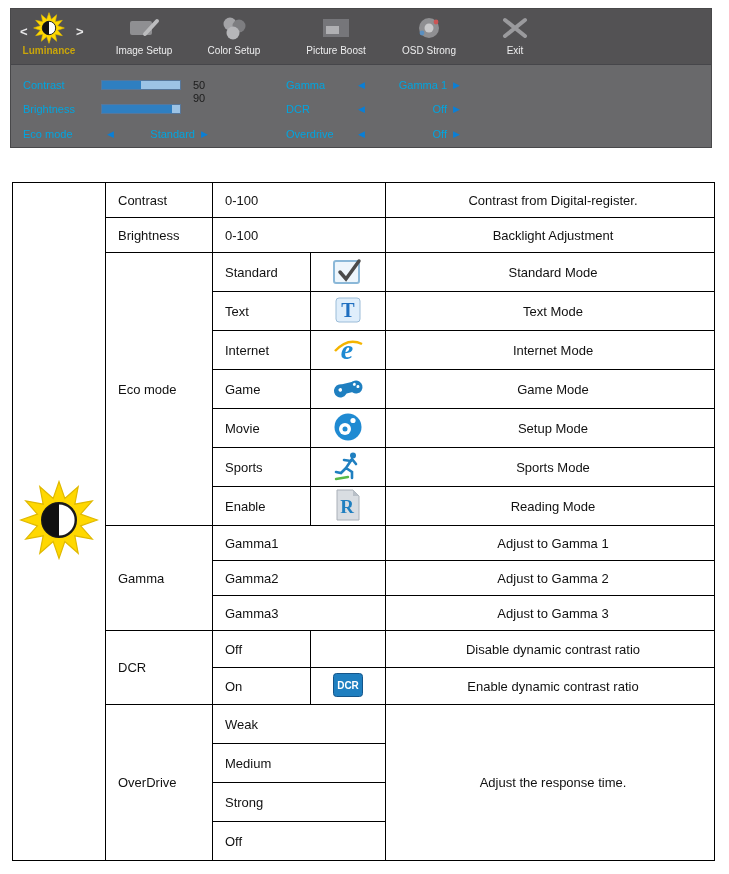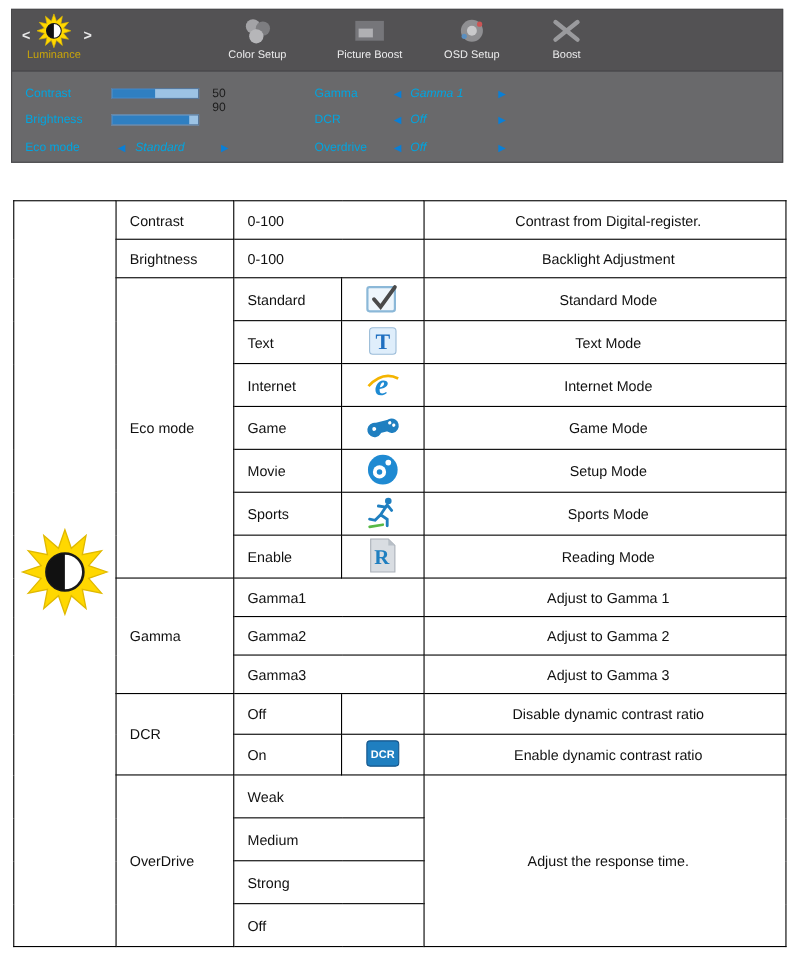--- a/index.html
+++ b/index.html
@@ -6,25 +6,25 @@
   body { font-family:"Liberation Sans", sans-serif; background:#ffffff; }
   .page { position:relative; width:729px; height:874px; background:#fff; overflow:hidden; }
 
   
   .osd { position:absolute; left:10px; top:8px; width:702px; height:140px; background:#69696b; border:1px solid #48484a; }
   .osd-top { position:relative; height:56px; background:#535254; border-bottom:1px solid #46464a; }
   .nav-arrow { position:absolute; top:15px; color:#e9e9ea; font-size:13px; font-weight:bold; cursor:default; }
   .mi { position:absolute; top:3px; transform:translateX(-50%); display:flex; flex-direction:column; align-items:center; width:86px; }
   .mi .ico { height:32px; display:flex; align-items:center; justify-content:center; }
   .mi-label { font-size:10px; color:#ededee; margin-top:1px; white-space:nowrap; }
-  .mi-label.lum { color:#c9a50a; }
+  .mi-label.lum { color:#c9a50a;font-weight:bold; }
 
   .osd-body { position:relative; height:83px; }
   .ctl-label { position:absolute; color:#00a5e0; font-size:11px; }
-  .ctl-cyan { position:absolute; color:#00a5e0; font-size:11px; text-align:left;font-style:italic; }
+  .ctl-cyan { position:absolute; color:#00a5e0; font-size:11px; text-align:right; }
   .ctl-value { position:absolute; color:#1c1c1c; font-size:11px; }
   .slider { position:absolute; width:80px; height:10px; background:#9cc3e5; border:1px solid #57779a; }
   .slider-fill { height:100%; background:#2f7fc1; }
   .stp-arrow { position:absolute; color:#0a7fd6; font-size:9px; line-height:11px; }
 
   
   .spec { position:absolute; left:12px; top:182px; width:702px; border-collapse:collapse; table-layout:fixed; font-size:13px; color:#111; }
   .spec td { border:1px solid #000; vertical-align:middle; padding:0 4px 0 12px; overflow:hidden; }
   .spec td.icon-cell { padding:0; text-align:center; }
   .spec td.icon { padding:0; text-align:center; }
@@ -46,20 +46,29 @@
             <polygon fill="#ffd800" stroke="#e0b900" stroke-width="2" points="98,50 77,57.3 91.6,74 69.8,69.8 74,91.6 57.3,77 50,98 42.7,77 26,91.6 30.2,69.8 8.4,74 23,57.3 2,50 23,42.7 8.4,26 30.2,30.2 26,8.4 42.7,23 50,2 57.3,23 74,8.4 69.8,30.2 91.6,26 77,42.7"></polygon>
             <circle cx="50" cy="50" r="21" fill="#ffffff" stroke="#1a1a1a" stroke-width="3"></circle>
             <path d="M50,29 a21,21 0 0,0 0,42 z" fill="#111"></path>
           </svg>
         </span>
         <span class="mi-label lum">Luminance</span>
       </div>
 
       <span class="nav-arrow" style="left:65px">&gt;</span>
 
+      <div class="mi" style="left:133px">
+        <span class="ico">
+          <svg width="34" height="26" viewBox="0 0 34 26">
+            <rect x="3" y="6" width="22" height="14" rx="2" fill="#8f8f92"></rect>
+            <path d="M18 19 L30 6" stroke="#bcbcbe" stroke-width="4" stroke-linecap="round"></path>
+          </svg>
+        </span>
+        <span class="mi-label">Image Setup</span>
+      </div>
 
       <div class="mi" style="left:325px">
         <span class="ico">
           <svg width="32" height="24" viewBox="0 0 32 24">
             <rect x="3" y="3" width="26" height="18" fill="#76767a"></rect>
             <rect x="6" y="10" width="13" height="8" fill="#b0b0b3"></rect>
           </svg>
         </span>
         <span class="mi-label">Picture Boost</span>
       </div>
@@ -77,30 +86,30 @@
 
       <div class="mi" style="left:418px">
         <span class="ico">
           <svg width="32" height="26" viewBox="0 0 32 26">
             <circle cx="16" cy="13" r="10" fill="#8f8f92"></circle>
             <circle cx="16" cy="13" r="4.5" fill="#c9c9cb"></circle>
             <circle cx="23" cy="7" r="2.4" fill="#c55"></circle>
             <circle cx="9" cy="18" r="2.4" fill="#5a8fc0"></circle>
           </svg>
         </span>
-        <span class="mi-label">OSD Setup</span>
+        <span class="mi-label">OSD Strong</span>
       </div>
 
       <div class="mi" style="left:504px">
         <span class="ico">
           <svg width="30" height="24" viewBox="0 0 30 24">
             <path d="M5 4 L25 20 M25 4 L5 20" stroke="#9a9a9d" stroke-width="4" stroke-linecap="round"></path>
           </svg>
         </span>
-        <span class="mi-label">Boost</span>
+        <span class="mi-label">Exit</span>
       </div>
 
     </div>
 
     <div class="osd-body">
 
       <span class="ctl-label" style="left:12px;top:14px">Contrast</span>
       <div class="slider" style="left:90px;top:15px">
         <div class="slider-fill" style="width: 50%;"></div>
       </div>

